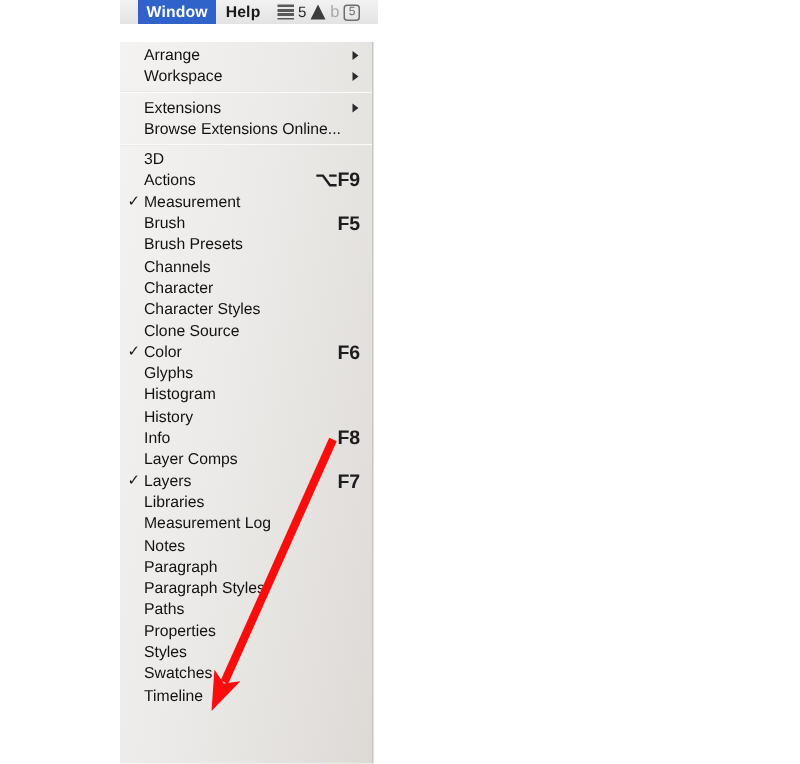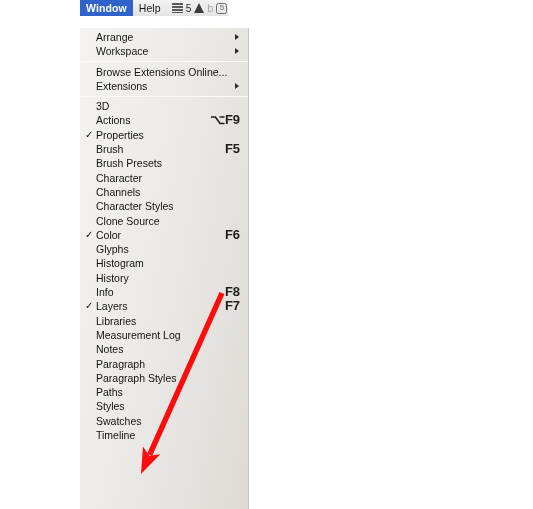--- a/index.html
+++ b/index.html
@@ -12,37 +12,38 @@
   }
   #screen {
     position: relative;
     width: 533px; height: 509px;
     background: #ffffff;
   }
 
   
   #menubar {
     position: absolute;
-    left: 80px; top: 0; width: 148px; height: 16px;
+    left: 80px; top: 0; width: 172px; height: 16px;
     background: linear-gradient(to bottom, #f2f2f2 0%, #e3e3e3 100%);
     display: flex; align-items: center;
     font-size: 10.5px;
     color: #1a1a1a;
     overflow: hidden;
+    justify-content: center;
   }
   .mb-item {
     height: 16px;
     display: flex; align-items: center;
     padding: 0 6px;
     white-space: nowrap;
     font-weight: bold;
     letter-spacing: 0.1px;
   }
   .mb-item.active { background: #2f63c9; color: #ffffff; }
-  .mb-item.plain { font-weight: normal; }
+  .mb-item.plain { font-weight: bold; }
   .mb-icons {
     display: flex; align-items: center; gap: 3px;
     padding-left: 5px;
   }
   .icon-box {
     width: 11px; height: 10px;
     background: linear-gradient(to bottom,#5a5a5a 0 18%, #e8e8e8 18% 30%, #5a5a5a 30% 48%, #e8e8e8 48% 60%, #5a5a5a 60% 78%, #e8e8e8 78% 88%, #5a5a5a 88% 100%);
     display:inline-block;
   }
   .icon-num { font-size: 10px; color:#2a2a2a; font-weight: normal; }
@@ -150,52 +151,52 @@
       <span class="submenu-arrow"></span>
     </div>
     <div class="menu-row">
       <span>Workspace</span>
       <span class="submenu-arrow"></span>
     </div>
 
     <div class="sep"></div>
 
     <div class="menu-row">
-      <span>Browse Extensions Online...</span>
-    </div>
-    <div class="menu-row">
       <span>Extensions</span>
       <span class="submenu-arrow"></span>
     </div>
+    <div class="menu-row">
+      <span>Browse Extensions Online...</span>
+    </div>
 
     <div class="sep"></div>
 
     <div class="menu-row">
       <span>3D</span>
     </div>
     <div class="menu-row">
       <span>Actions</span>
       <span class="shortcut">⌥F9</span>
     </div>
     <div class="menu-row">
       <span class="check">✓</span>
-      <span>Properties</span>
+      <span>Measurement</span>
     </div>
     <div class="menu-row">
       <span>Brush</span>
       <span class="shortcut">F5</span>
     </div>
     <div class="menu-row">
       <span>Brush Presets</span>
     </div>
     <div class="menu-row">
+      <span>Channels</span>
+    </div>
+    <div class="menu-row">
       <span>Character</span>
-    </div>
-    <div class="menu-row">
-      <span>Channels</span>
     </div>
     <div class="menu-row">
       <span>Character Styles</span>
     </div>
     <div class="menu-row">
       <span>Clone Source</span>
     </div>
     <div class="menu-row">
       <span class="check">✓</span>
       <span>Color</span>
@@ -208,20 +209,23 @@
       <span>Histogram</span>
     </div>
     <div class="menu-row">
       <span>History</span>
     </div>
     <div class="menu-row">
       <span>Info</span>
       <span class="shortcut">F8</span>
     </div>
     <div class="menu-row">
+      <span>Layer Comps</span>
+    </div>
+    <div class="menu-row">
       <span class="check">✓</span>
       <span>Layers</span>
       <span class="shortcut">F7</span>
     </div>
     <div class="menu-row">
       <span>Libraries</span>
     </div>
     <div class="menu-row">
       <span>Measurement Log</span>
     </div>
@@ -229,20 +233,23 @@
       <span>Notes</span>
     </div>
     <div class="menu-row">
       <span>Paragraph</span>
     </div>
     <div class="menu-row">
       <span>Paragraph Styles</span>
     </div>
     <div class="menu-row">
       <span>Paths</span>
+    </div>
+    <div class="menu-row">
+      <span>Properties</span>
     </div>
     <div class="menu-row">
       <span>Styles</span>
     </div>
     <div class="menu-row">
       <span>Swatches</span>
     </div>
     <div class="menu-row">
       <span>Timeline</span>
     </div>

